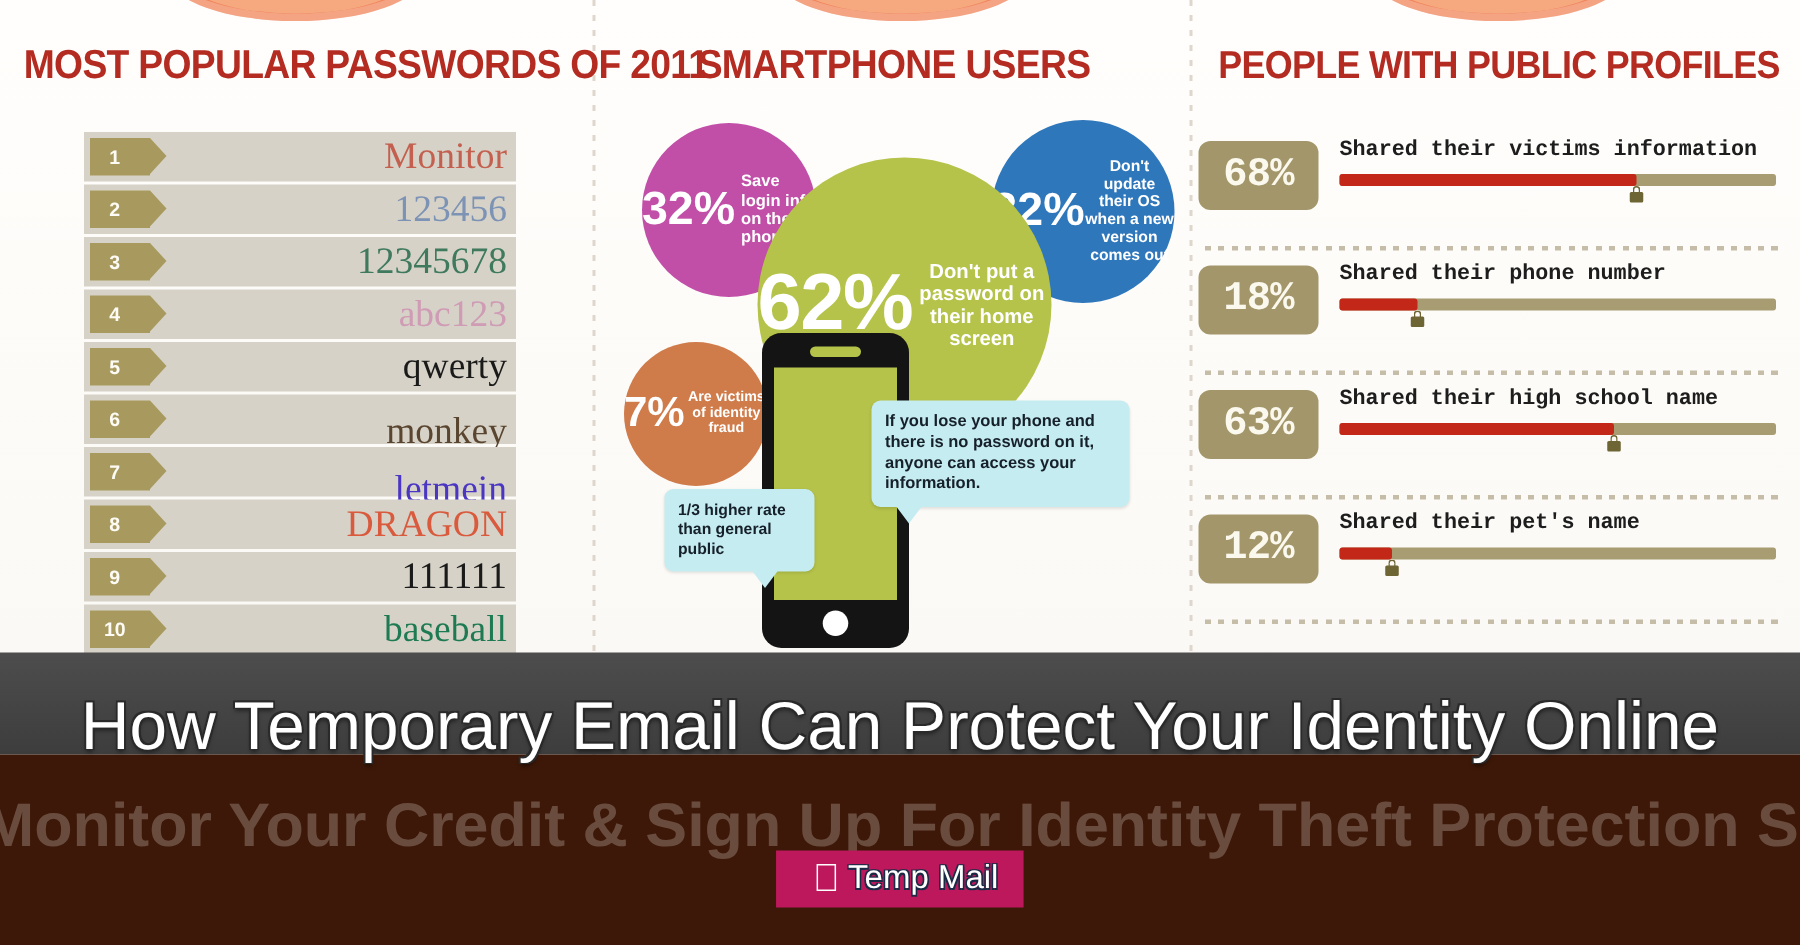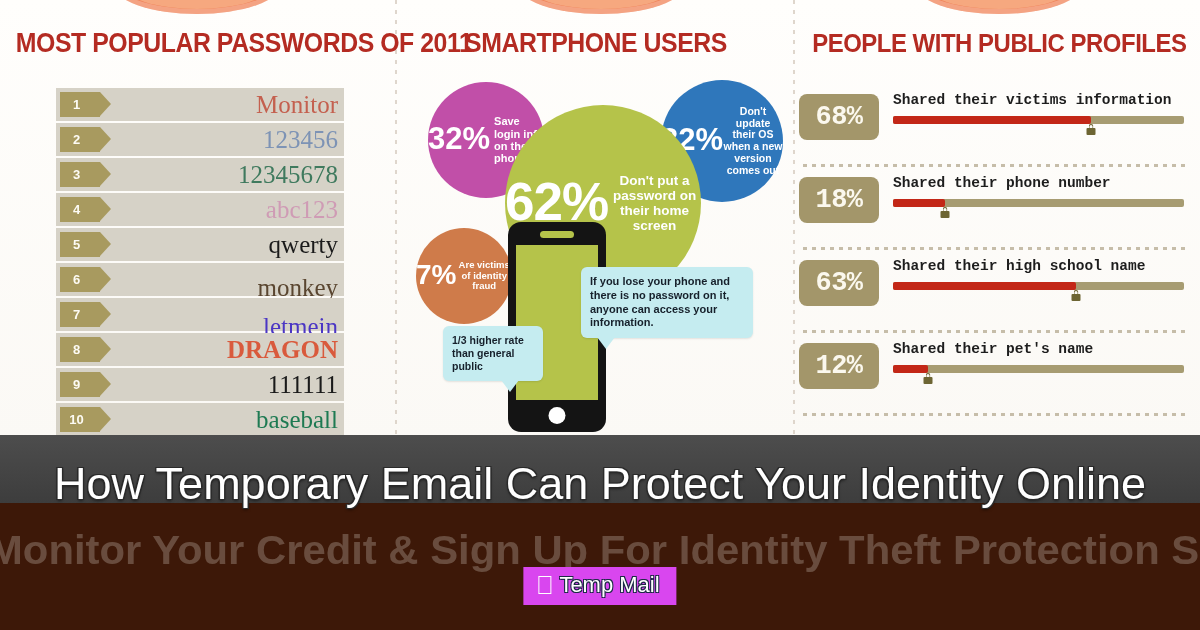--- a/index.html
+++ b/index.html
@@ -228,24 +228,24 @@
     color: #ffffff;
     text-shadow:
       -1.3px -1.3px 0 #2a2a2a,  1.3px -1.3px 0 #2a2a2a,
       -1.3px  1.3px 0 #2a2a2a,  1.3px  1.3px 0 #2a2a2a,
        0 2px 3px rgba(0,0,0,.5);
   }
 
   .brand-badge {
     position: absolute; left: 50%; transform: translateX(-50%);
     top: 567px;
-    background: #d946ef;
+    background: #be185d;
     color: #ffffff;
     font-size: 22px;
-    padding: 5px 17px 7px 15px;
+    padding: 5px 17px 7px 27px;
     display: flex; align-items: center; gap: 8px;
     white-space: nowrap;
     text-shadow: -1px -1px 0 #1b2b45, 1px -1px 0 #1b2b45, -1px 1px 0 #1b2b45, 1px 1px 0 #1b2b45;
   }
   .tofu {
     display: inline-block;
     width: 13px; height: 18px;
     border: 1.6px solid #ffffff;
     flex: none;
   }
@@ -296,21 +296,21 @@
           <div class="pw-row">
             <div class="pw-rank">6</div>
             <div class="pw-word" style="color: rgb(90, 70, 48); margin-top: 15px;">monkey</div>
           </div>
           <div class="pw-row">
             <div class="pw-rank">7</div>
             <div class="pw-word" style="color: rgb(75, 54, 196); margin-top: 24px;">letmein</div>
           </div>
           <div class="pw-row">
             <div class="pw-rank">8</div>
-            <div class="pw-word" style="color: rgb(217, 90, 60); font-weight: bold;">DRAGON</div>
+            <div class="pw-word" style="color: rgb(217, 90, 60);">DRAGON</div>
           </div>
           <div class="pw-row">
             <div class="pw-rank">9</div>
             <div class="pw-word" style="color: rgb(26, 26, 26);">111111</div>
           </div>
           <div class="pw-row">
             <div class="pw-rank">10</div>
             <div class="pw-word" style="color: rgb(29, 122, 82);">baseball</div>
           </div>
         </div>

